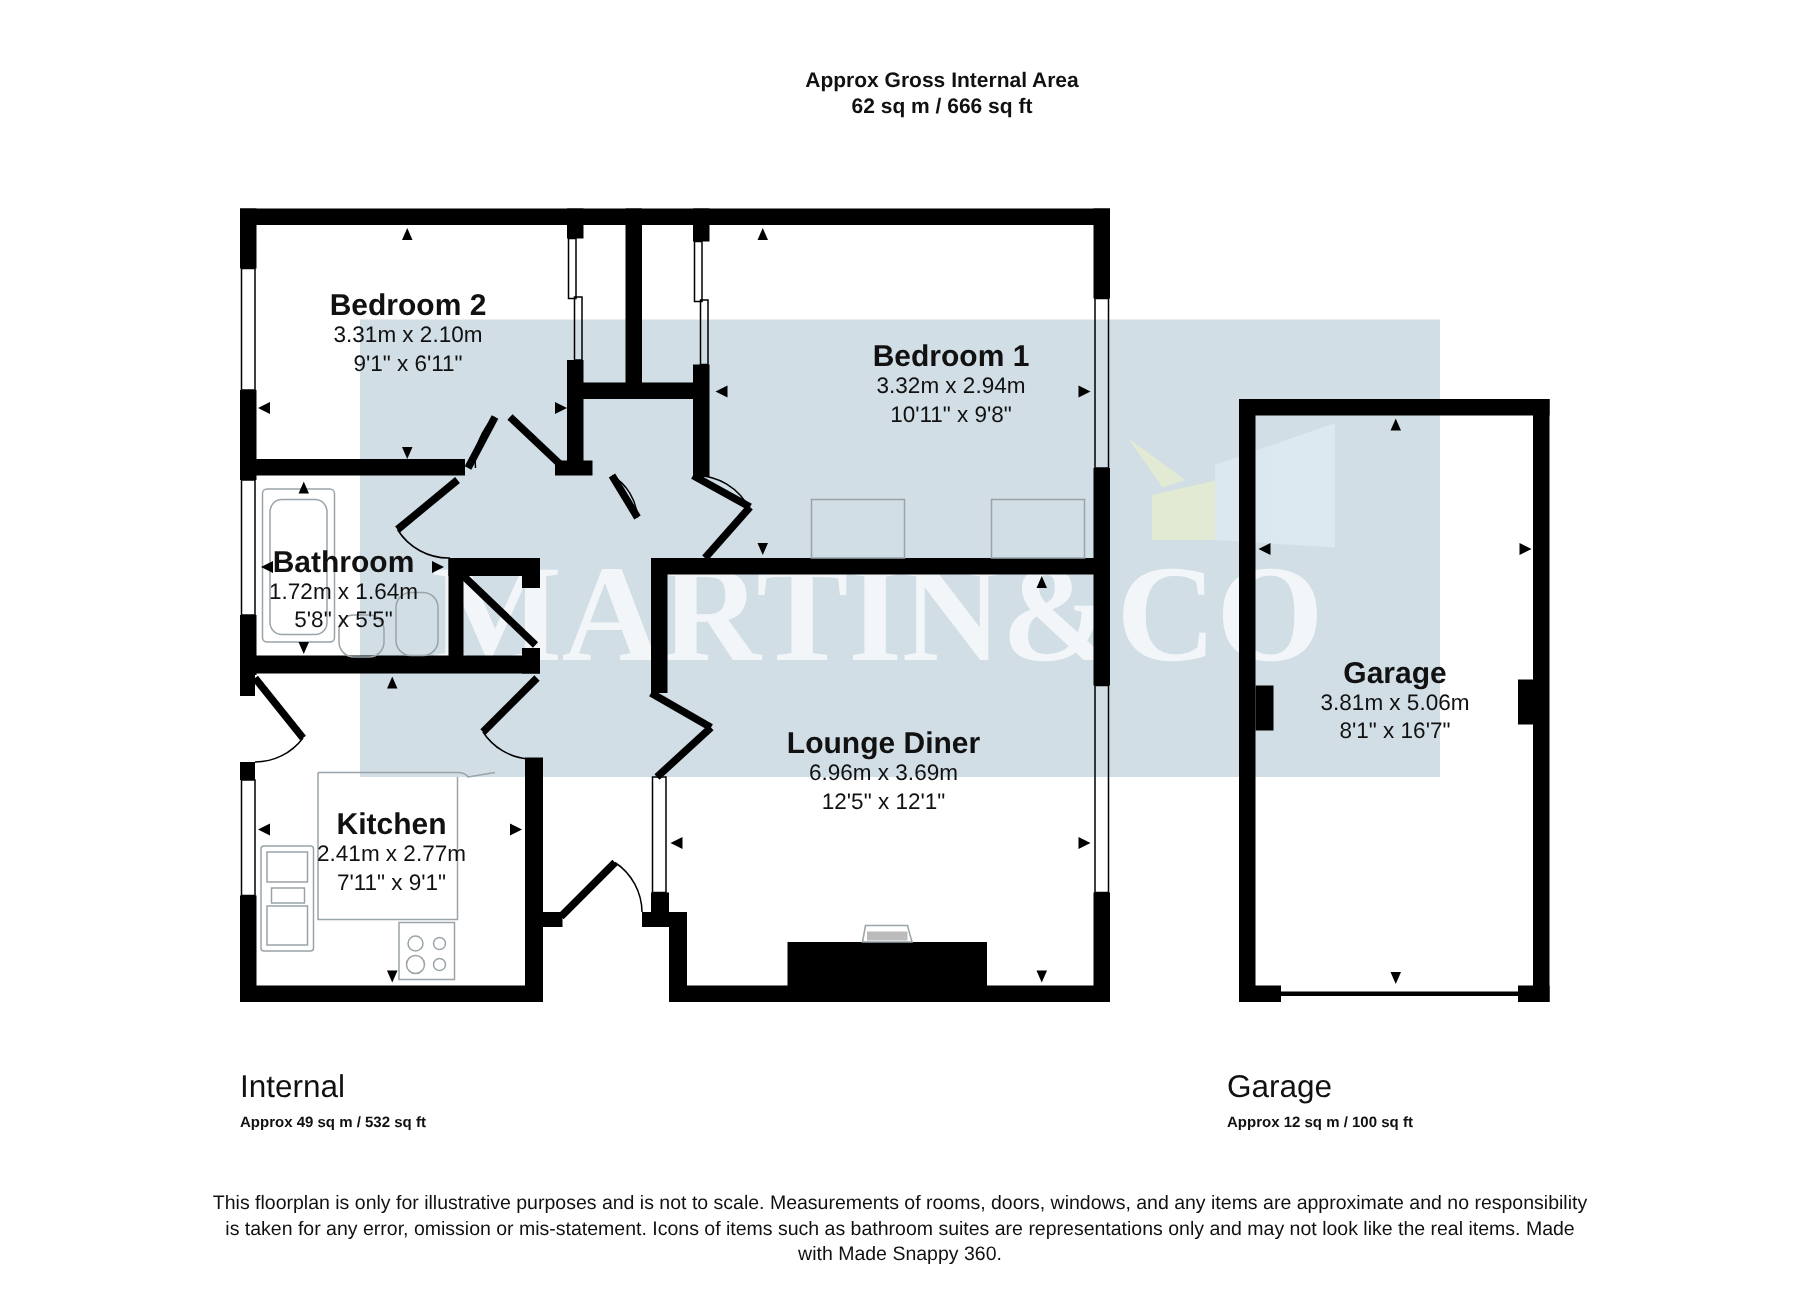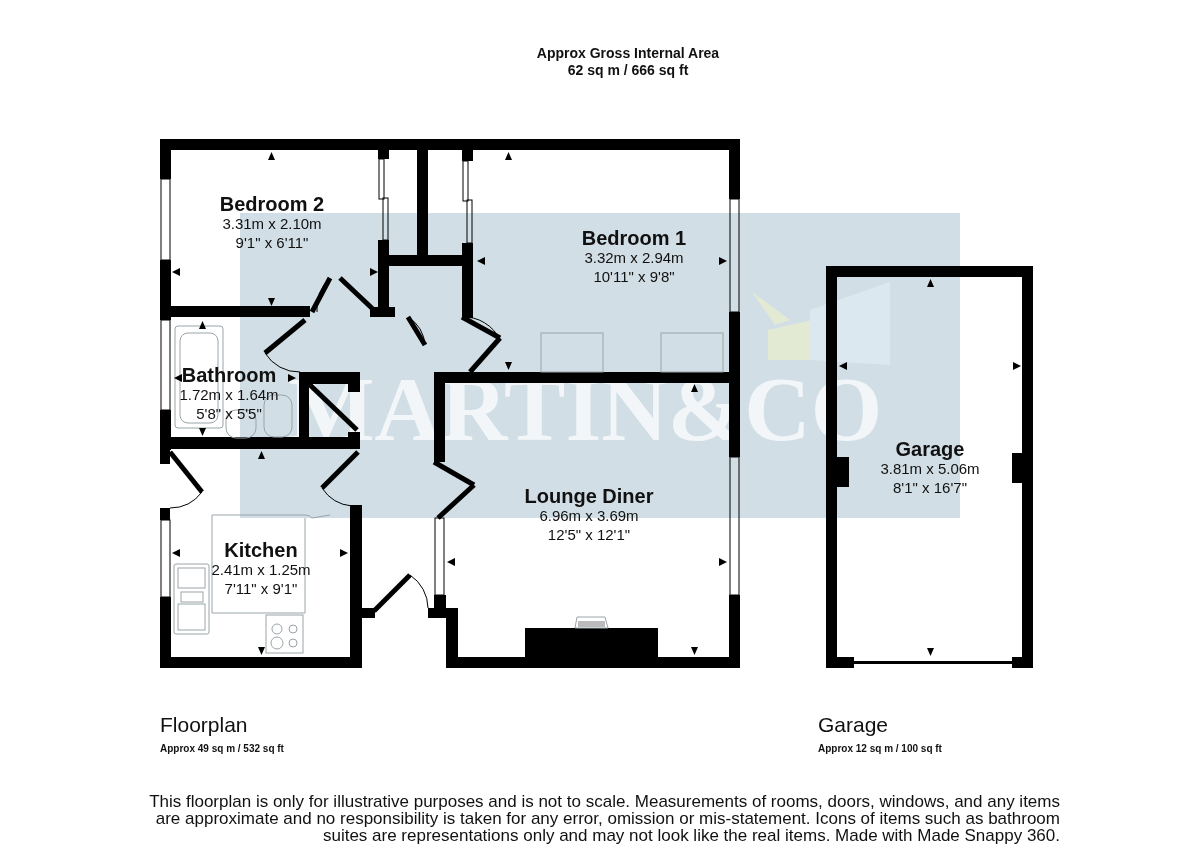--- a/index.html
+++ b/index.html
@@ -5,21 +5,21 @@
   html, body { margin: 0; padding: 0; background: #ffffff; }
   body { width: 1200px; height: 867px; position: relative; overflow: hidden;
          font-family: "Liberation Sans", sans-serif; color: #111; }
   .abs { position: absolute; }
   .header { left: 0; width: 1200px; top: 45px; text-align: center; font-weight: bold; font-size: 14px; line-height: 17px; padding-left: 28px; }
   .plan-svg { position: absolute; left: 0; top: 0; }
   .room-label { position: absolute; text-align: center; font-size: 15px; line-height: 19px; white-space: nowrap; transform: translateX(-50%); color: #111; }
   .room-label .name { font-weight: bold; font-size: 20px; }
   .section-title { font-size: 21px; line-height: 24px; }
   .section-area { font-size: 10px; font-weight: bold; line-height: 17px; margin-top: 3px; }
-  .disclaimer { left: 140px; width: 920px; top: 793px; text-align: right; font-size: 17px; line-height: 17px; color: #111; }
+  .disclaimer { left: 140px; width: 920px; top: 793px; text-align: center; font-size: 13px; line-height: 17px; color: #111; }
 </style>
 </head>
 <body>
 
 <div class="abs header">
   <div>Approx Gross Internal Area</div>
   <div>62 sq m / 666 sq ft</div>
 </div>
 
 <svg class="plan-svg" width="1200" height="867" viewBox="0 0 1200 867">
@@ -178,36 +178,36 @@
   <div>3.32m x 2.94m</div>
   <div>10'11" x 9'8"</div>
 </div>
 <div class="room-label" style="left:229px; top:366px;">
   <div class="name">Bathroom</div>
   <div>1.72m x 1.64m</div>
   <div>5'8" x 5'5"</div>
 </div>
 <div class="room-label" style="left:261px; top:541px;">
   <div class="name">Kitchen</div>
-  <div>2.41m x 1.25m</div>
+  <div>2.41m x 2.77m</div>
   <div>7'11" x 9'1"</div>
 </div>
 <div class="room-label" style="left:589px; top:487px;">
   <div class="name">Lounge Diner</div>
   <div>6.96m x 3.69m</div>
   <div>12'5" x 12'1"</div>
 </div>
 <div class="room-label" style="left:930px; top:440px;">
   <div class="name">Garage</div>
   <div>3.81m x 5.06m</div>
   <div>8'1" x 16'7"</div>
 </div>
 
 <div class="abs" style="left:160px; top:713px;">
-  <div class="section-title">Floorplan</div>
+  <div class="section-title">Internal</div>
   <div class="section-area">Approx 49 sq m / 532 sq ft</div>
 </div>
 <div class="abs" style="left:818px; top:713px;">
   <div class="section-title">Garage</div>
   <div class="section-area">Approx 12 sq m / 100 sq ft</div>
 </div>
 
 <div class="abs disclaimer">This floorplan is only for illustrative purposes and is not to scale. Measurements of rooms, doors, windows, and any items are approximate and no responsibility is taken for any error, omission or mis-statement. Icons of items such as bathroom suites are representations only and may not look like the real items. Made with Made Snappy 360.</div>
 
 </body></html>

